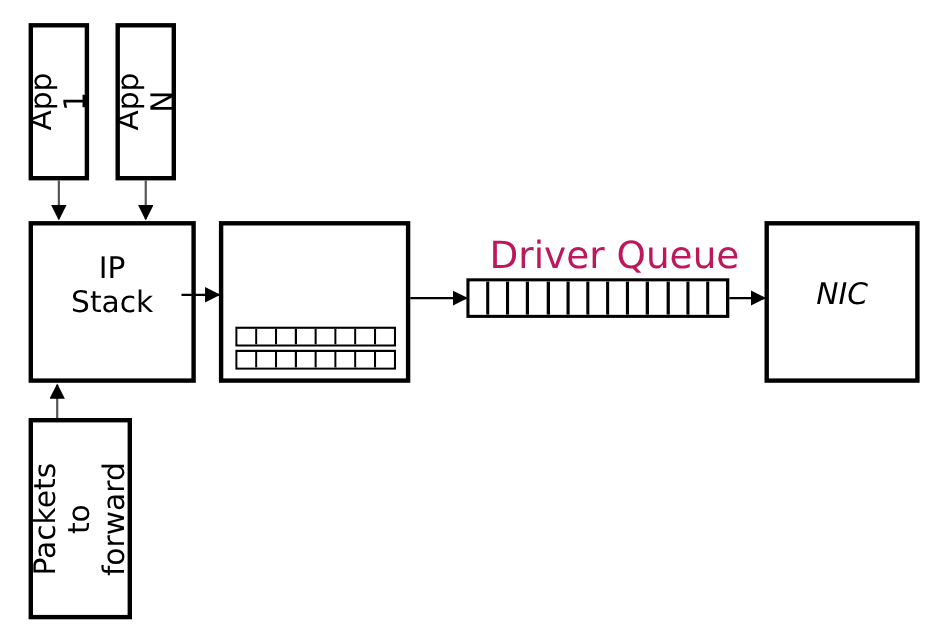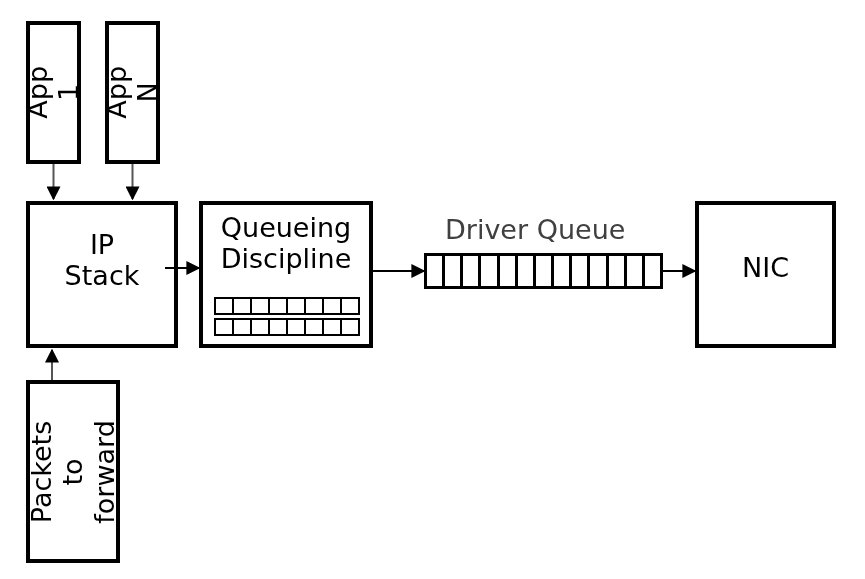--- a/index.html
+++ b/index.html
@@ -54,24 +54,24 @@
     white-space: pre-line;
     text-align: center;
     font-size: 27px;
     line-height: 1.16;
     color: #000000;
   }
 
   
   .free-label {
     position: absolute;
-    font-size: 27px;
+    font-size: 34px;
     line-height: 1;
     white-space: nowrap;
-    color: #404040;
+    color: #be185d;
   }
 
   
   .qstrip {
     position: absolute;
     display: flex;
     background: #ffffff;
     border: 2px solid #000000;
     box-sizing: border-box;
   }
@@ -118,22 +118,20 @@
       <div class="vlabel">App N</div>
     </div>
   </div>
 
   <div class="box" style="left:26px; top:201px; width:152px; height:147px;">
     <div class="box-label" style="top:24px;">IP
 Stack</div>
   </div>
 
   <div class="box" style="left:199px; top:201px; width:174px; height:147px;">
-    <div class="box-label" style="top:7px;">Queueing
-Discipline</div>
 
     <div class="qstrip" style="left:11px; top:92px; width:146px; height:18px;">
         <div class="cell"></div>
         <div class="cell"></div>
         <div class="cell"></div>
         <div class="cell"></div>
         <div class="cell"></div>
         <div class="cell"></div>
         <div class="cell"></div>
         <div class="cell"></div>
@@ -163,21 +161,21 @@
       <div class="cell"></div>
       <div class="cell"></div>
       <div class="cell"></div>
       <div class="cell"></div>
       <div class="cell"></div>
       <div class="cell"></div>
       <div class="cell"></div>
     </div>
 
   <div class="box" style="left:695px; top:201px; width:141px; height:147px;">
-    <div class="box-label" style="top:47px;">NIC</div>
+    <div class="box-label" style="top:47px;font-style:italic;">NIC</div>
   </div>
 
   <div class="box" style="left:26px; top:380px; width:94px; height:183px;">
     <div class="vlabel-wrap">
       <div class="vlabel">Packets to
 forward</div>
     </div>
   </div>
 
   <svg id="arrows" viewBox="0 0 865 579" xmlns="http://www.w3.org/2000/svg">

